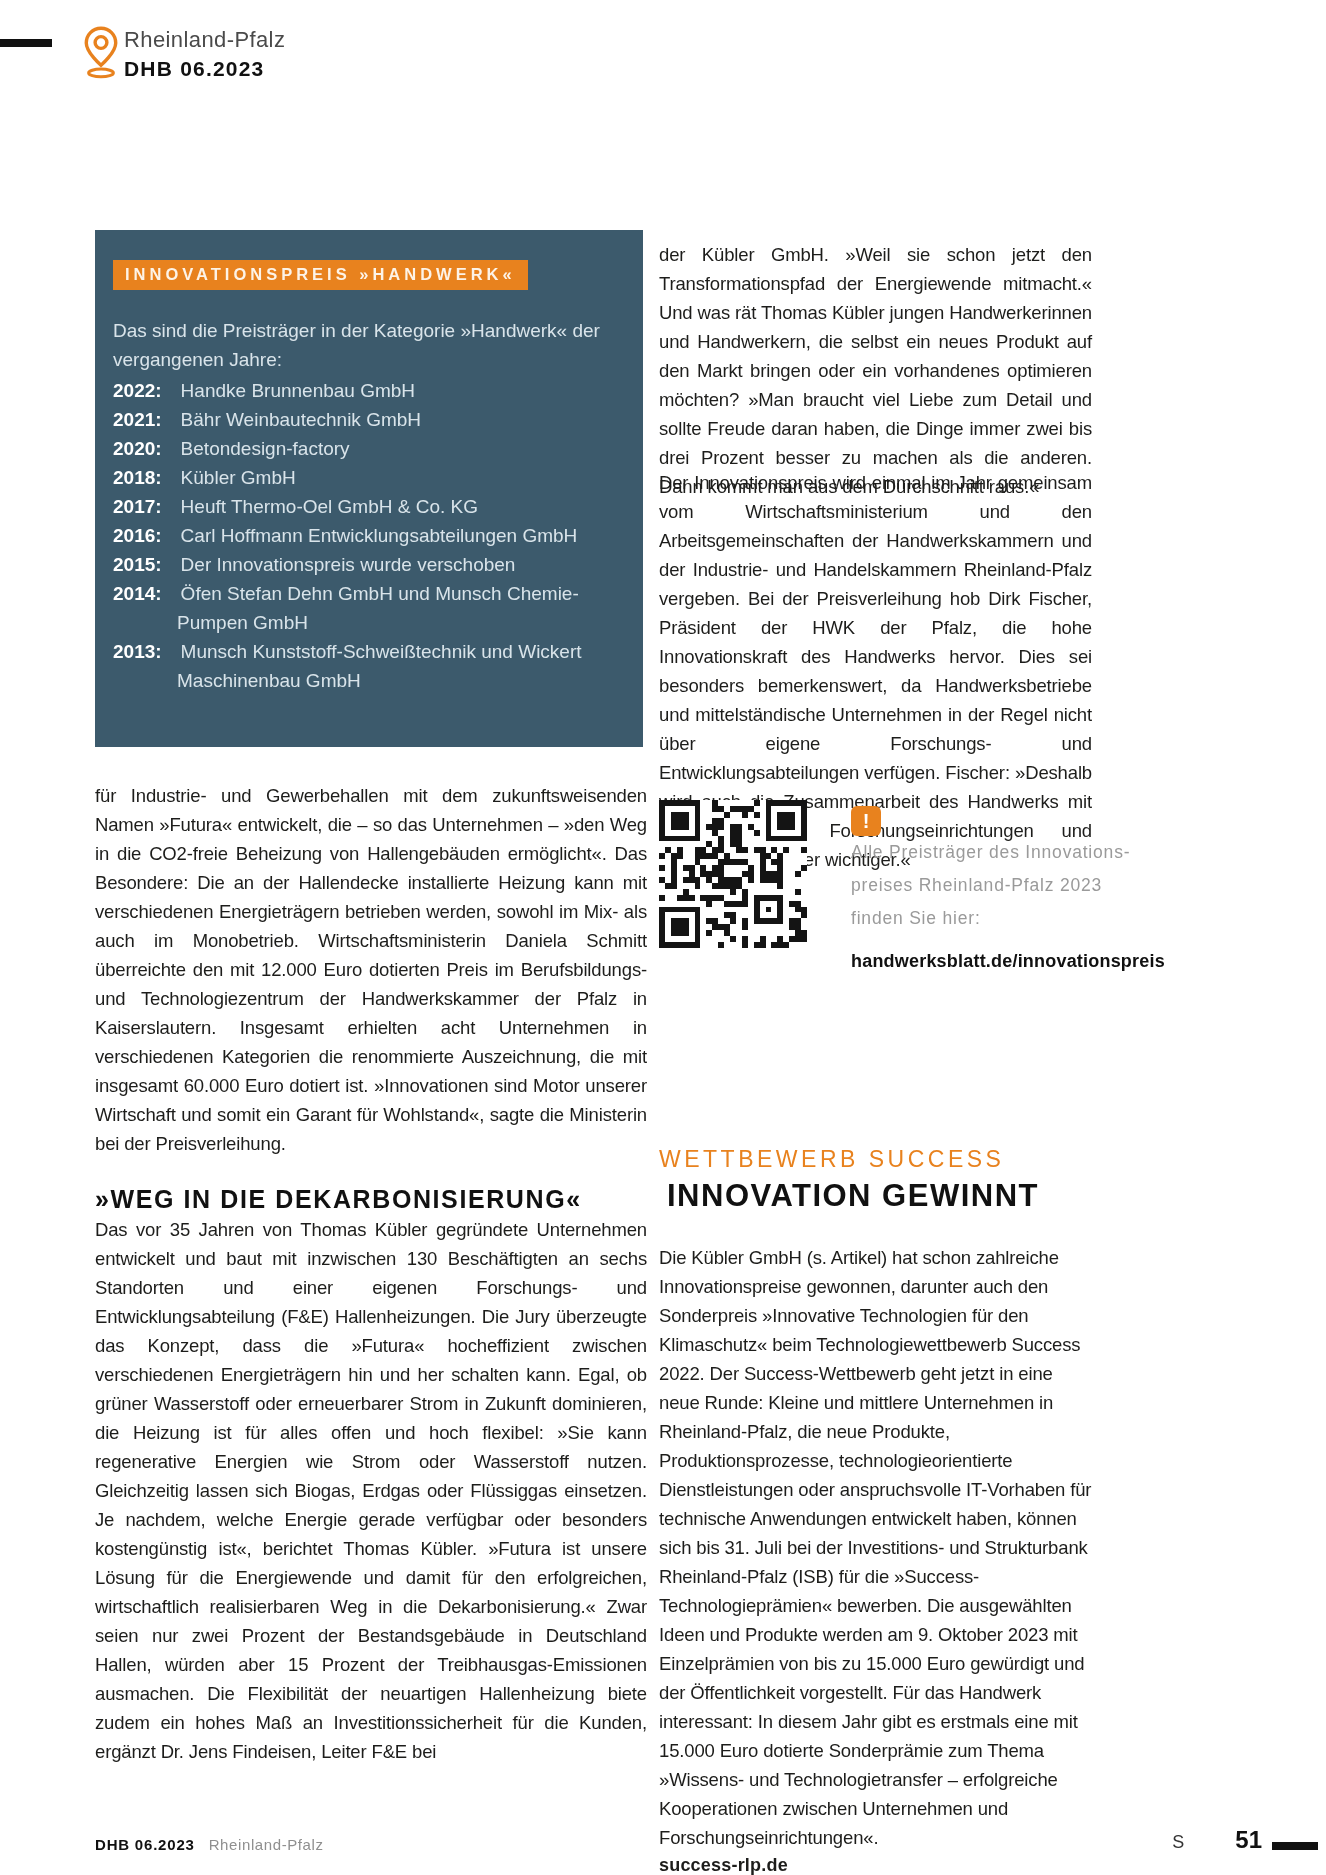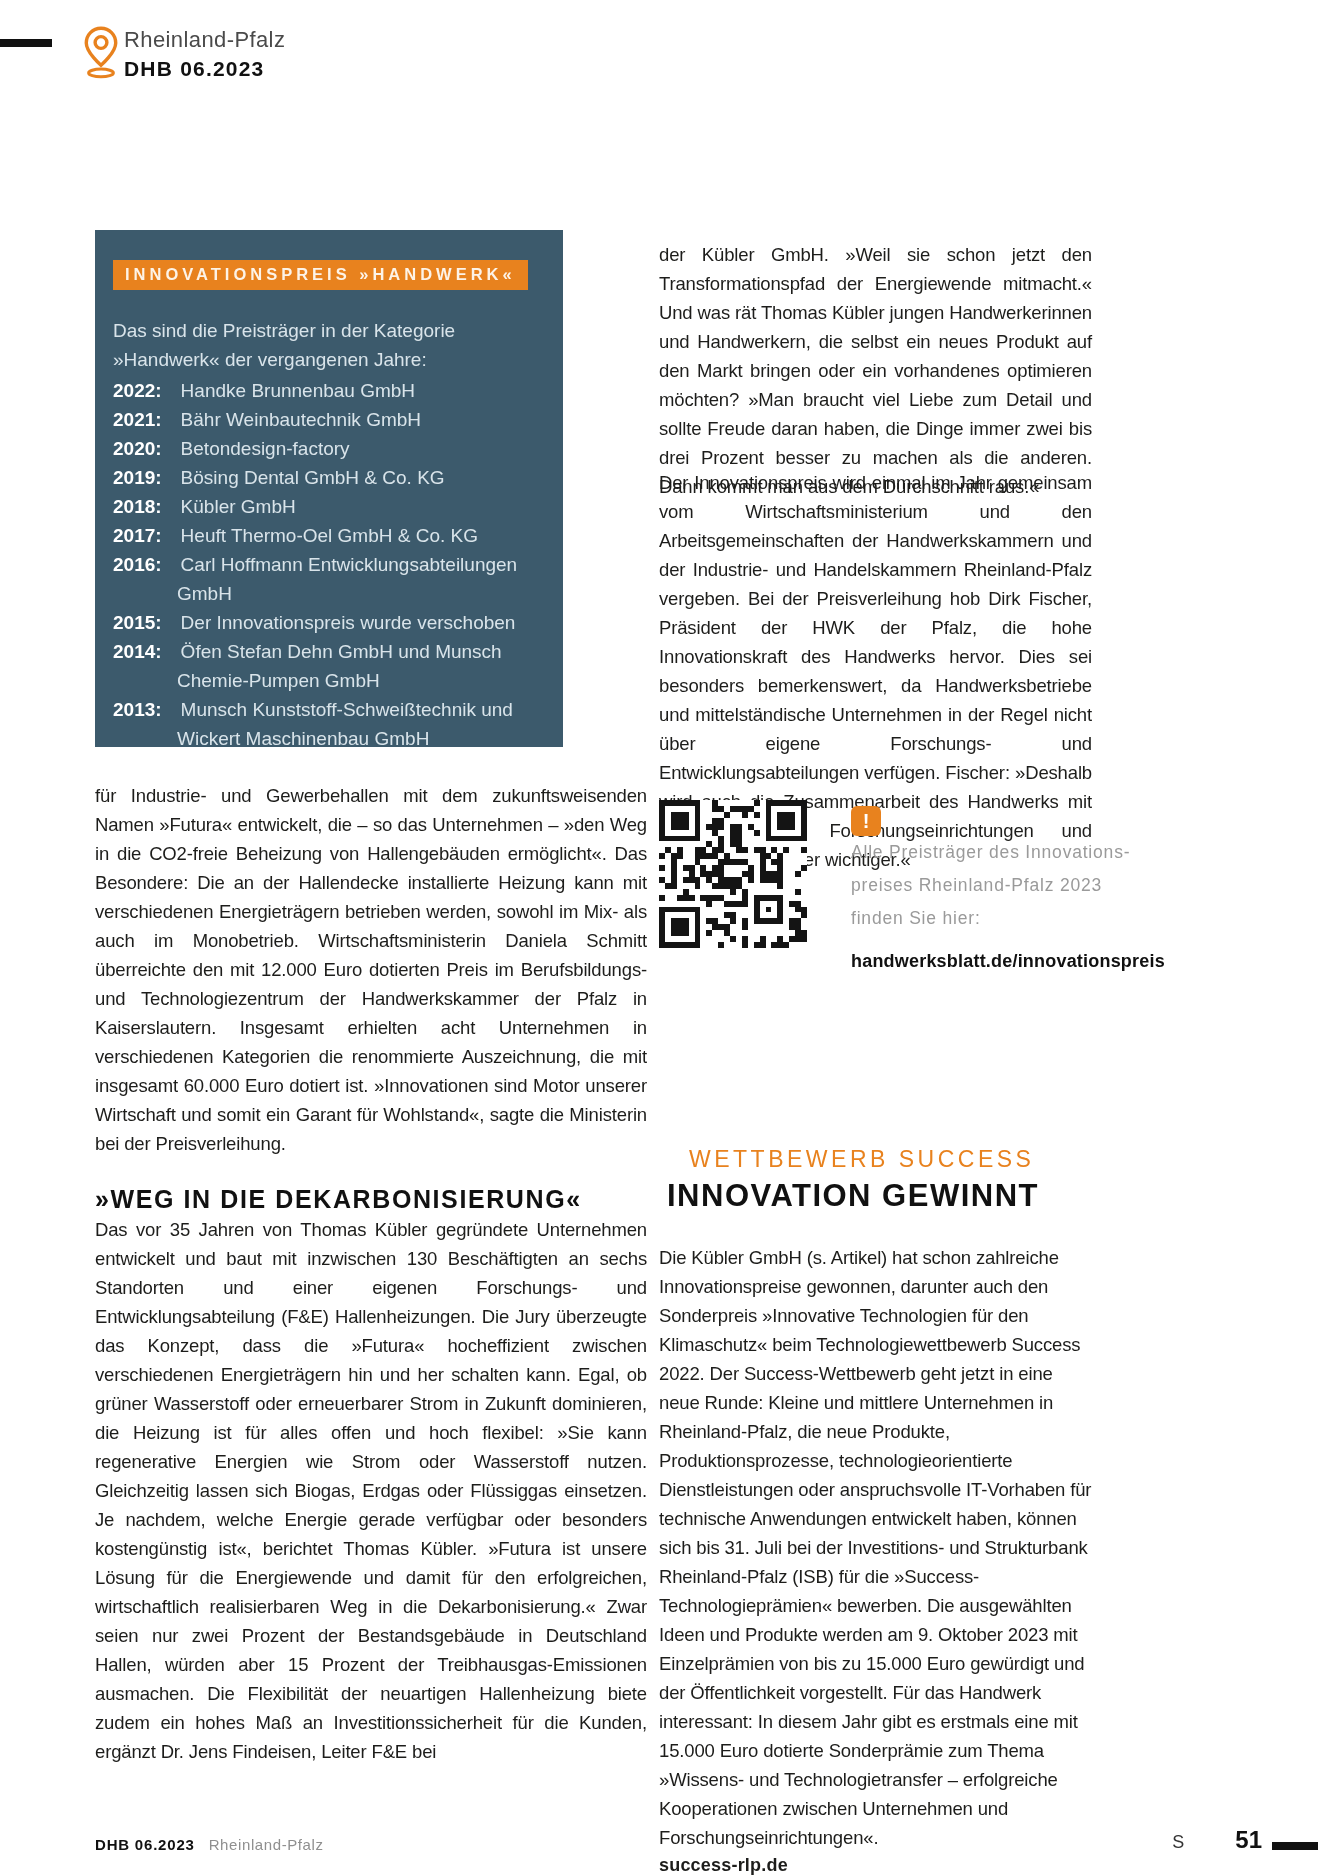--- a/index.html
+++ b/index.html
@@ -16,21 +16,21 @@
   #bar-top-left{left:0;top:39px;width:52px;height:8px;}
   #bar-bottom-right{left:1272px;top:1842px;width:46px;height:8px;}
 
   
   #header-pin{left:82px;top:25px;width:38px;height:54px;}
   #header-text{left:124px;top:27px;}
   .hdr-region{font-size:22px;color:#4a4a4a;letter-spacing:.4px;}
   .hdr-issue{font-size:21px;font-weight:800;color:#111;letter-spacing:1.2px;margin-top:4px;}
 
   
-  #infobox{left:95px;top:230px;width:468px;height:517px;background:#3C5A6C;
+  #infobox{left:95px;top:230px;width:548px;height:517px;background:#3C5A6C;
     box-sizing:border-box;padding:30px 22px 0 18px;color:#D9E4EA;}
   #infobox-label{display:inline-block;background:#E8821E;color:#FDF3E7;
     padding:5px 12px 6px 12px;font-size:16.5px;font-weight:700;letter-spacing:4px;}
   #infobox-intro{margin-top:26px;font-size:19px;line-height:29px;}
   #winners{list-style:none;margin:2px 0 0 0;padding:0;font-size:19px;line-height:29px;}
   #winners li{padding-left:64px;text-indent:-64px;}
   .wyear{font-weight:700;color:#ffffff;margin-right:19px;}
 
   
   .bodytext{font-size:18.5px;line-height:29px;text-align:justify;
@@ -51,21 +51,21 @@
   #qr-row{left:659px;top:800px;width:460px;display:flex;gap:44px;}
   #qr-box{width:148px;height:148px;background:#fff;flex:0 0 auto;}
   #qr-box svg{width:148px;height:148px;shape-rendering:crispEdges;}
   #qr-caption{padding-top:6px;}
   #warning-icon{width:30px;height:30px;background:#E8821E;border-radius:6px;
     color:#fff;font-weight:800;font-size:20px;line-height:30px;text-align:center;}
   .qr-line{font-size:17.5px;line-height:33px;color:#9a9a9a;letter-spacing:.8px;}
   #qr-caption .qr-line:first-of-type{margin-top:14px;}
   .qr-link{font-size:18px;font-weight:700;color:#111;margin-top:16px;letter-spacing:.2px;}
 
-  #rc-kicker{top:1146px;font-size:23px;letter-spacing:3.5px;color:#E8821E;font-weight:500;margin-left:30px;}
+  #rc-kicker{top:1146px;font-size:23px;letter-spacing:3.5px;color:#E8821E;font-weight:500;}
   #rc-headline{top:1178px;font-size:31px;font-weight:800;letter-spacing:1.5px;color:#111;margin-left:8px;}
   #rc-success{top:1243px;}
   #success-link{font-size:18px;font-weight:700;margin-top:3px;letter-spacing:.2px;}
 
   
   #footer-left{left:95px;top:1836px;display:flex;align-items:baseline;gap:14px;}
   .ftr-issue{font-size:15px;font-weight:800;color:#111;letter-spacing:.8px;}
   .ftr-region{font-size:15px;color:#8f8f8f;letter-spacing:.6px;}
   #footer-right{right:64px;top:1826px;display:flex;align-items:baseline;gap:7px;}
   .pg-prefix{font-size:18px;color:#333;}
@@ -89,21 +89,20 @@
   <div class="hdr-issue">DHB 06.2023</div>
 </div>
 
 <div class="abs" id="infobox">
   <span id="infobox-label">INNOVATIONSPREIS »HANDWERK«</span>
   <div id="infobox-intro">Das sind die Preisträger in der Kategorie »Handwerk« der vergangenen Jahre:</div>
   <ul id="winners">
     <li><span class="wyear">2022:</span><span>Handke Brunnenbau GmbH</span></li>
     <li><span class="wyear">2021:</span><span>Bähr Weinbautechnik GmbH</span></li>
     <li><span class="wyear">2020:</span><span>Betondesign-factory</span></li>
-    <li><span class="wyear">2019:</span><span>Bösing Dental GmbH &amp; Co. KG</span></li>
     <li><span class="wyear">2018:</span><span>Kübler GmbH</span></li>
     <li><span class="wyear">2017:</span><span>Heuft Thermo-Oel GmbH &amp; Co. KG</span></li>
     <li><span class="wyear">2016:</span><span>Carl Hoffmann Entwicklungsabteilungen GmbH</span></li>
     <li><span class="wyear">2015:</span><span>Der Innovationspreis wurde verschoben</span></li>
     <li><span class="wyear">2014:</span><span>Öfen Stefan Dehn GmbH und Munsch Chemie-Pumpen GmbH</span></li>
     <li><span class="wyear">2013:</span><span>Munsch Kunststoff-Schweißtechnik und Wickert Maschinenbau GmbH</span></li>
   </ul>
 </div>
 
 <div class="abs bodytext" id="lc-para1">für Industrie- und Gewerbehallen mit dem zukunftsweisenden Namen »Futura« entwickelt, die – so das Unternehmen – »den Weg in die CO2-freie Beheizung von Hallengebäuden ermöglicht«. Das Besondere: Die an der Hallendecke installierte Heizung kann mit verschiedenen Energieträgern betrieben werden, sowohl im Mix- als auch im Monobetrieb. Wirtschaftsministerin Daniela Schmitt überreichte den mit 12.000 Euro dotierten Preis im Berufsbildungs- und Technologiezentrum der Handwerkskammer der Pfalz in Kaiserslautern. Insgesamt erhielten acht Unternehmen in verschiedenen Kategorien die renommierte Auszeichnung, die mit insgesamt 60.000 Euro dotiert ist. »Innovationen sind Motor unserer Wirtschaft und somit ein Garant für Wohlstand«, sagte die Ministerin bei der Preisverleihung.</div>

